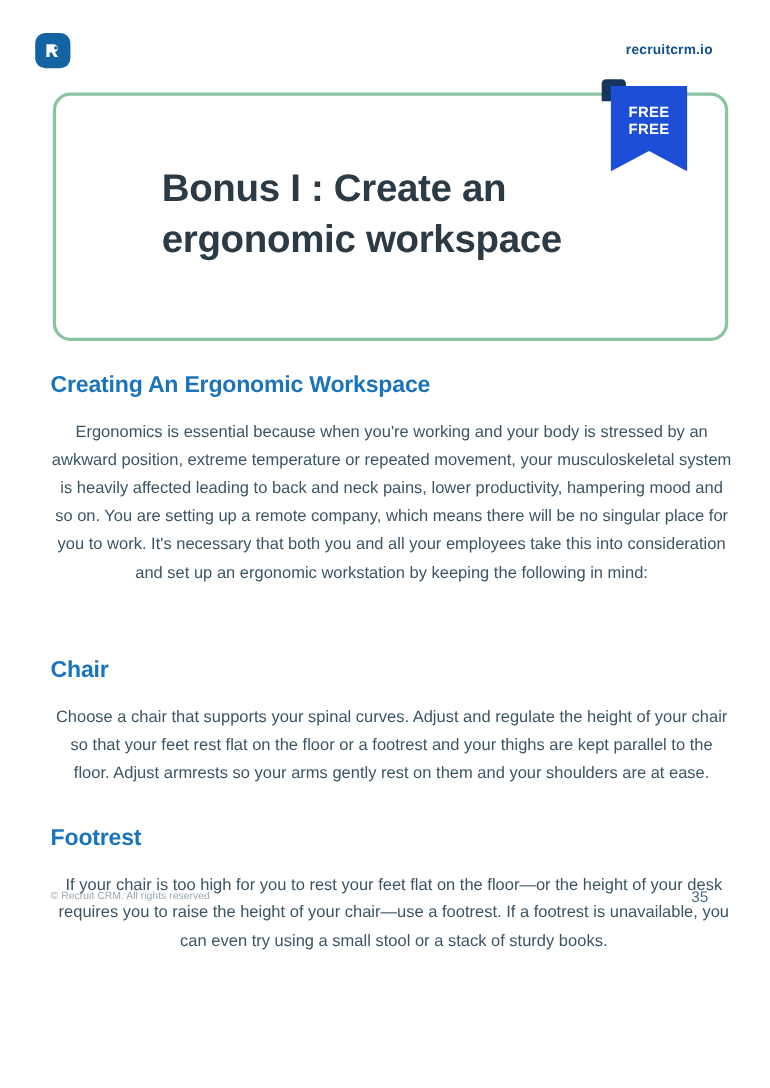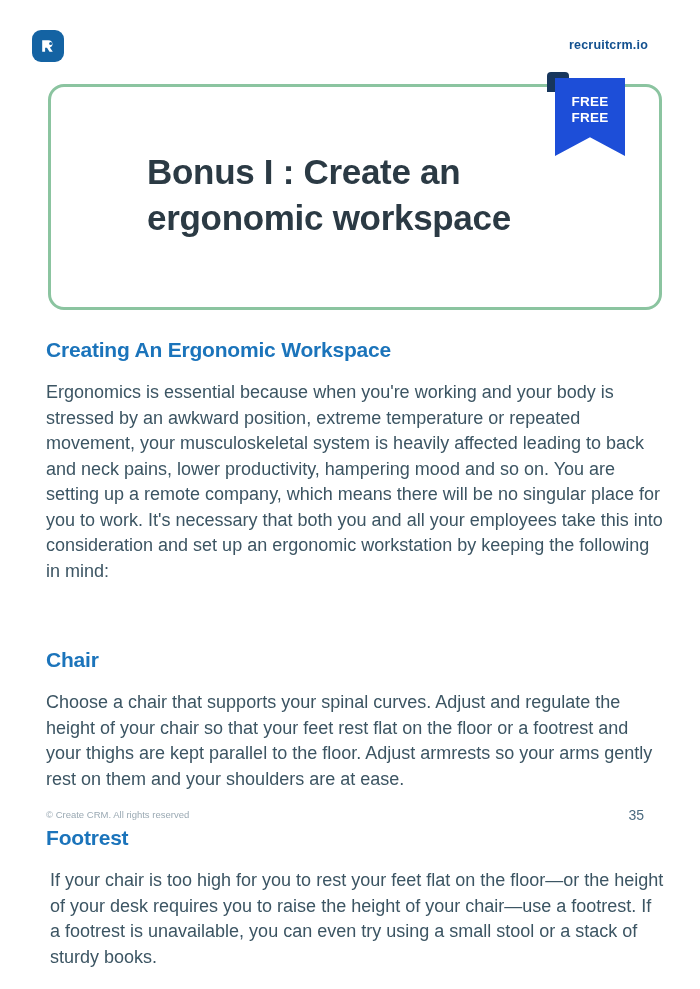--- a/index.html
+++ b/index.html
@@ -126,23 +126,24 @@
   }
   h2.section-title {
     margin: 0;
     font-size: 21px;
     font-weight: bold;
     color: #1b74bb;
     letter-spacing: -0.2px;
   }
   .para {
     margin: 18px 0 0 0;
-    font-size: 18px;
+    font-size: 15px;
     line-height: 25.5px;
     color: #3c5563;
+    text-align: center;
   }
   .block-chair { margin-top: 64px; }
   .block-footrest { margin-top: 34px; }
   .indent { padding-left: 4px; }
 
   
   .footer {
     position: absolute;
     left: 46px;
     right: 36px;
@@ -203,17 +204,17 @@
     </div>
 
     <div class="block-footrest">
       <h2 class="section-title">Footrest</h2>
       <p class="para indent">If your chair is too high for you to rest your feet flat on the floor—or the height of your desk requires you to raise the height of your chair—use a footrest. If a footrest is unavailable, you can even try using a small stool or a stack of sturdy books.</p>
     </div>
 
   </div>
 
   <div class="footer">
-    <div class="copyright">© Create CRM. All rights reserved</div>
+    <div class="copyright">© Recruit CRM. All rights reserved</div>
     <div class="page-number">35</div>
   </div>
 
 </div>
 
 </body></html>

